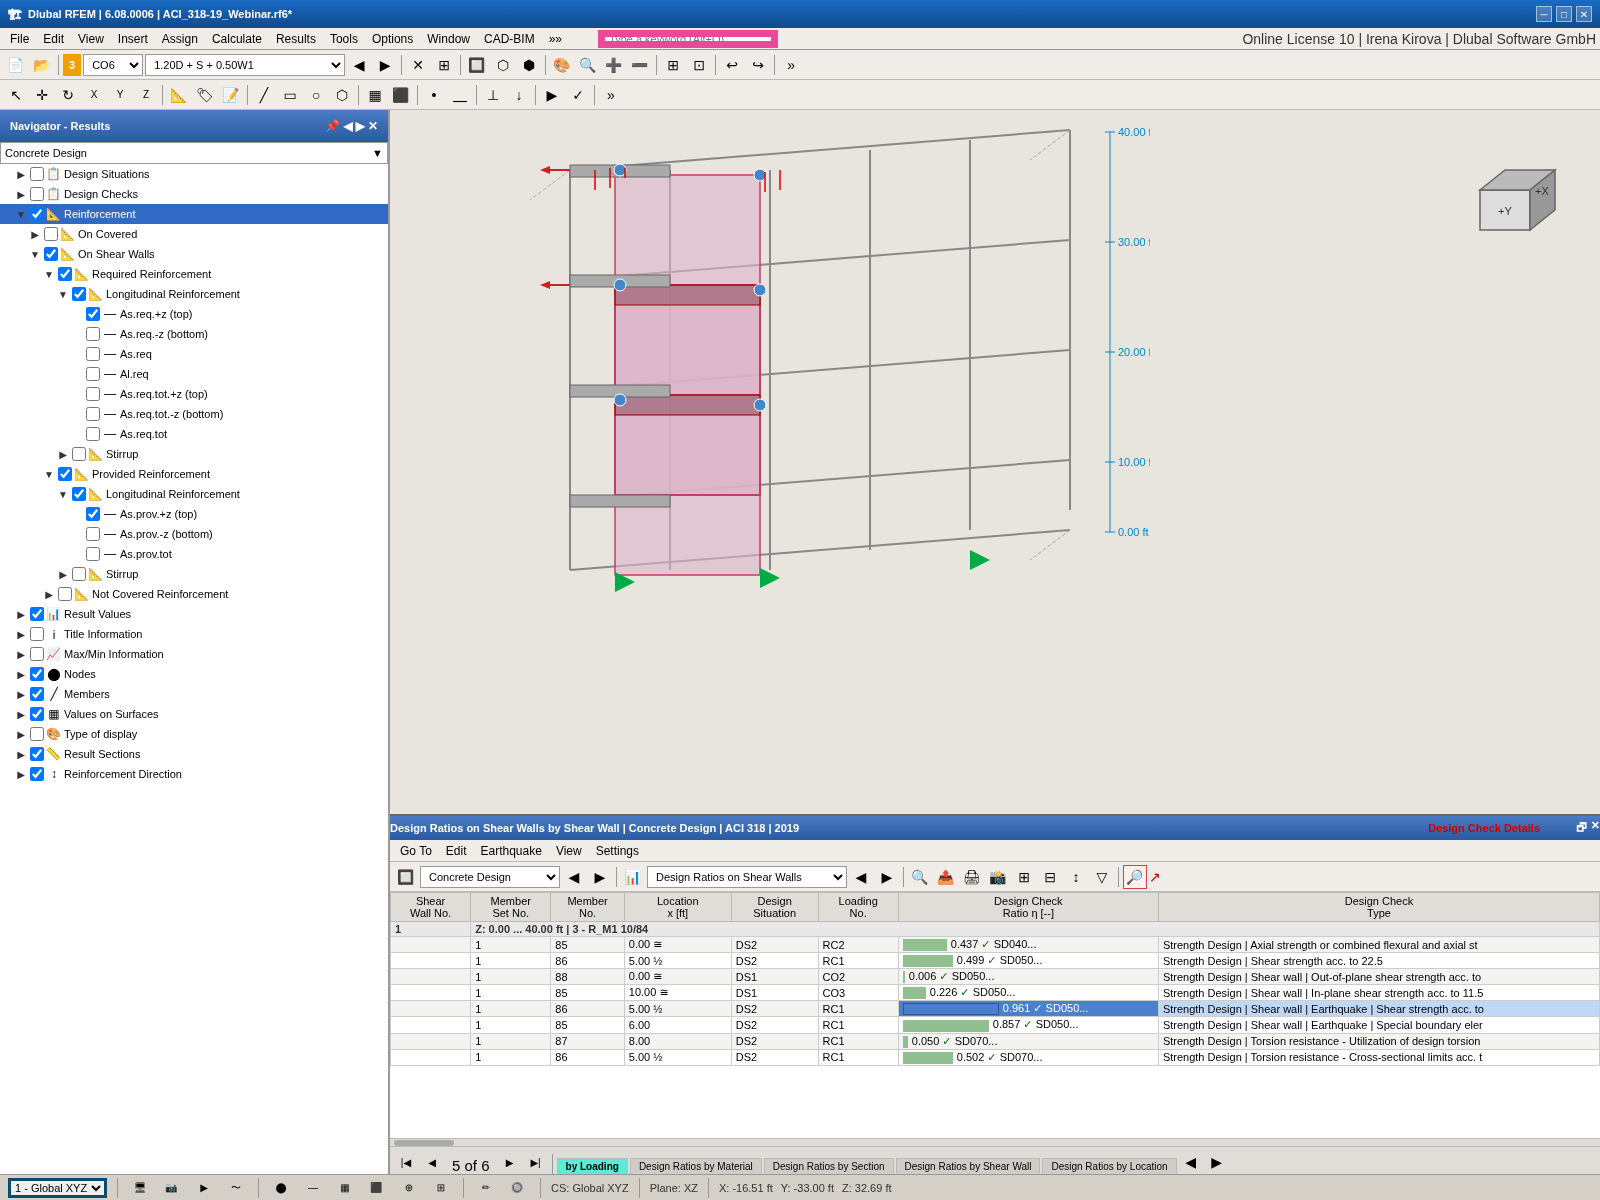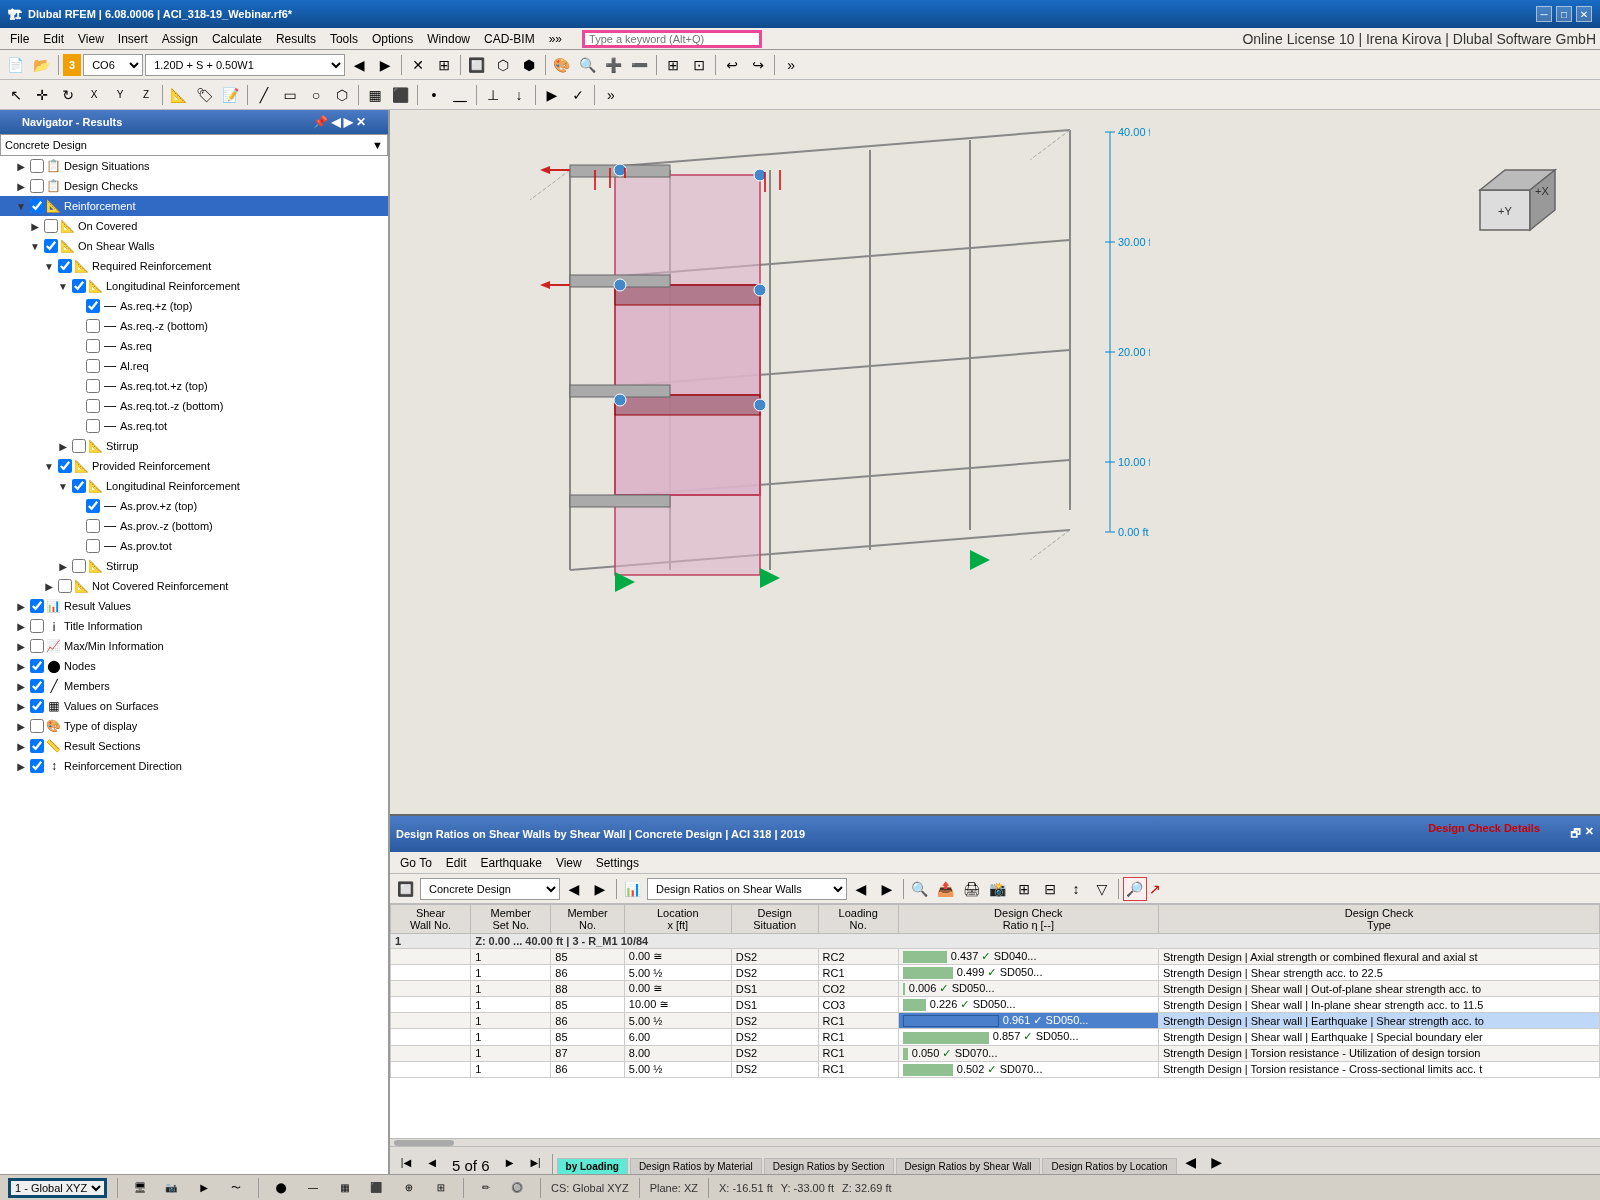--- a/index.html
+++ b/index.html
@@ -23,21 +23,21 @@
     #menubar {
       background: #f0ede8;
       height: 22px;
       display: flex;
       align-items: center;
       padding: 0 4px;
       border-bottom: 1px solid #999;
       gap: 2px;
     }
     .menu-item { padding: 2px 6px; cursor: pointer; font-size: 12px; }
-    #search-box { margin-left: 12px; height: 18px; width: 180px; border: 3px solid #ec4899; padding: 0 4px; background: white; font-size: 11px; }
+    #search-box { margin-left: 28px; height: 18px; width: 180px; border: 7px solid #ec4899; padding: 0 4px; background: white; font-size: 11px; }
     #license-info { margin-left: auto; font-size: 14px; color: #333; }
 
     
     .toolbar-row {
       background: #f0ede8;
       height: 30px;
       display: flex;
       align-items: center;
       padding: 0 4px;
       border-bottom: 1px solid #bbb;
@@ -60,24 +60,24 @@
       width: 390px;
       background: #f5f3ef;
       border-right: 2px solid #999;
       display: flex;
       flex-direction: column;
       overflow: hidden;
     }
     #nav-header {
       background: linear-gradient(to bottom, #4a7bc4, #2a5aa0);
       color: white;
-      height: 24px;
-      display: flex;
-      align-items: center;
-      padding: 0 22px;
+      height: 32px;
+      display: flex;
+      align-items: center;
+      padding: 0 10px;
       justify-content: space-between;
       font-weight: bold;
     }
     #nav-header .nav-controls { display: flex; gap: 3px; }
     #nav-header .nav-ctrl { color: white; cursor: pointer; font-size: 12px; }
     #nav-dropdown {
       background: white;
       border: 1px solid #999;
       height: 22px;
       display: flex;
@@ -128,24 +128,24 @@
       right: 0;
       height: 360px;
       background: white;
       border-top: 2px solid #666;
       display: flex;
       flex-direction: column;
     }
     #results-titlebar {
       background: linear-gradient(to bottom, #4a7bc4, #2a5aa0);
       color: white;
-      height: 36px;
-      display: flex;
-      align-items: center;
-      padding: 0 6px;
+      height: 24px;
+      display: flex;
+      align-items: center;
+      padding: 0 0;
       justify-content: space-between;
       font-size: 11px;
       font-weight: bold;
     }
     #results-menu {
       background: #f0ede8;
       height: 22px;
       display: flex;
       align-items: center;
       padding: 0 4px;

